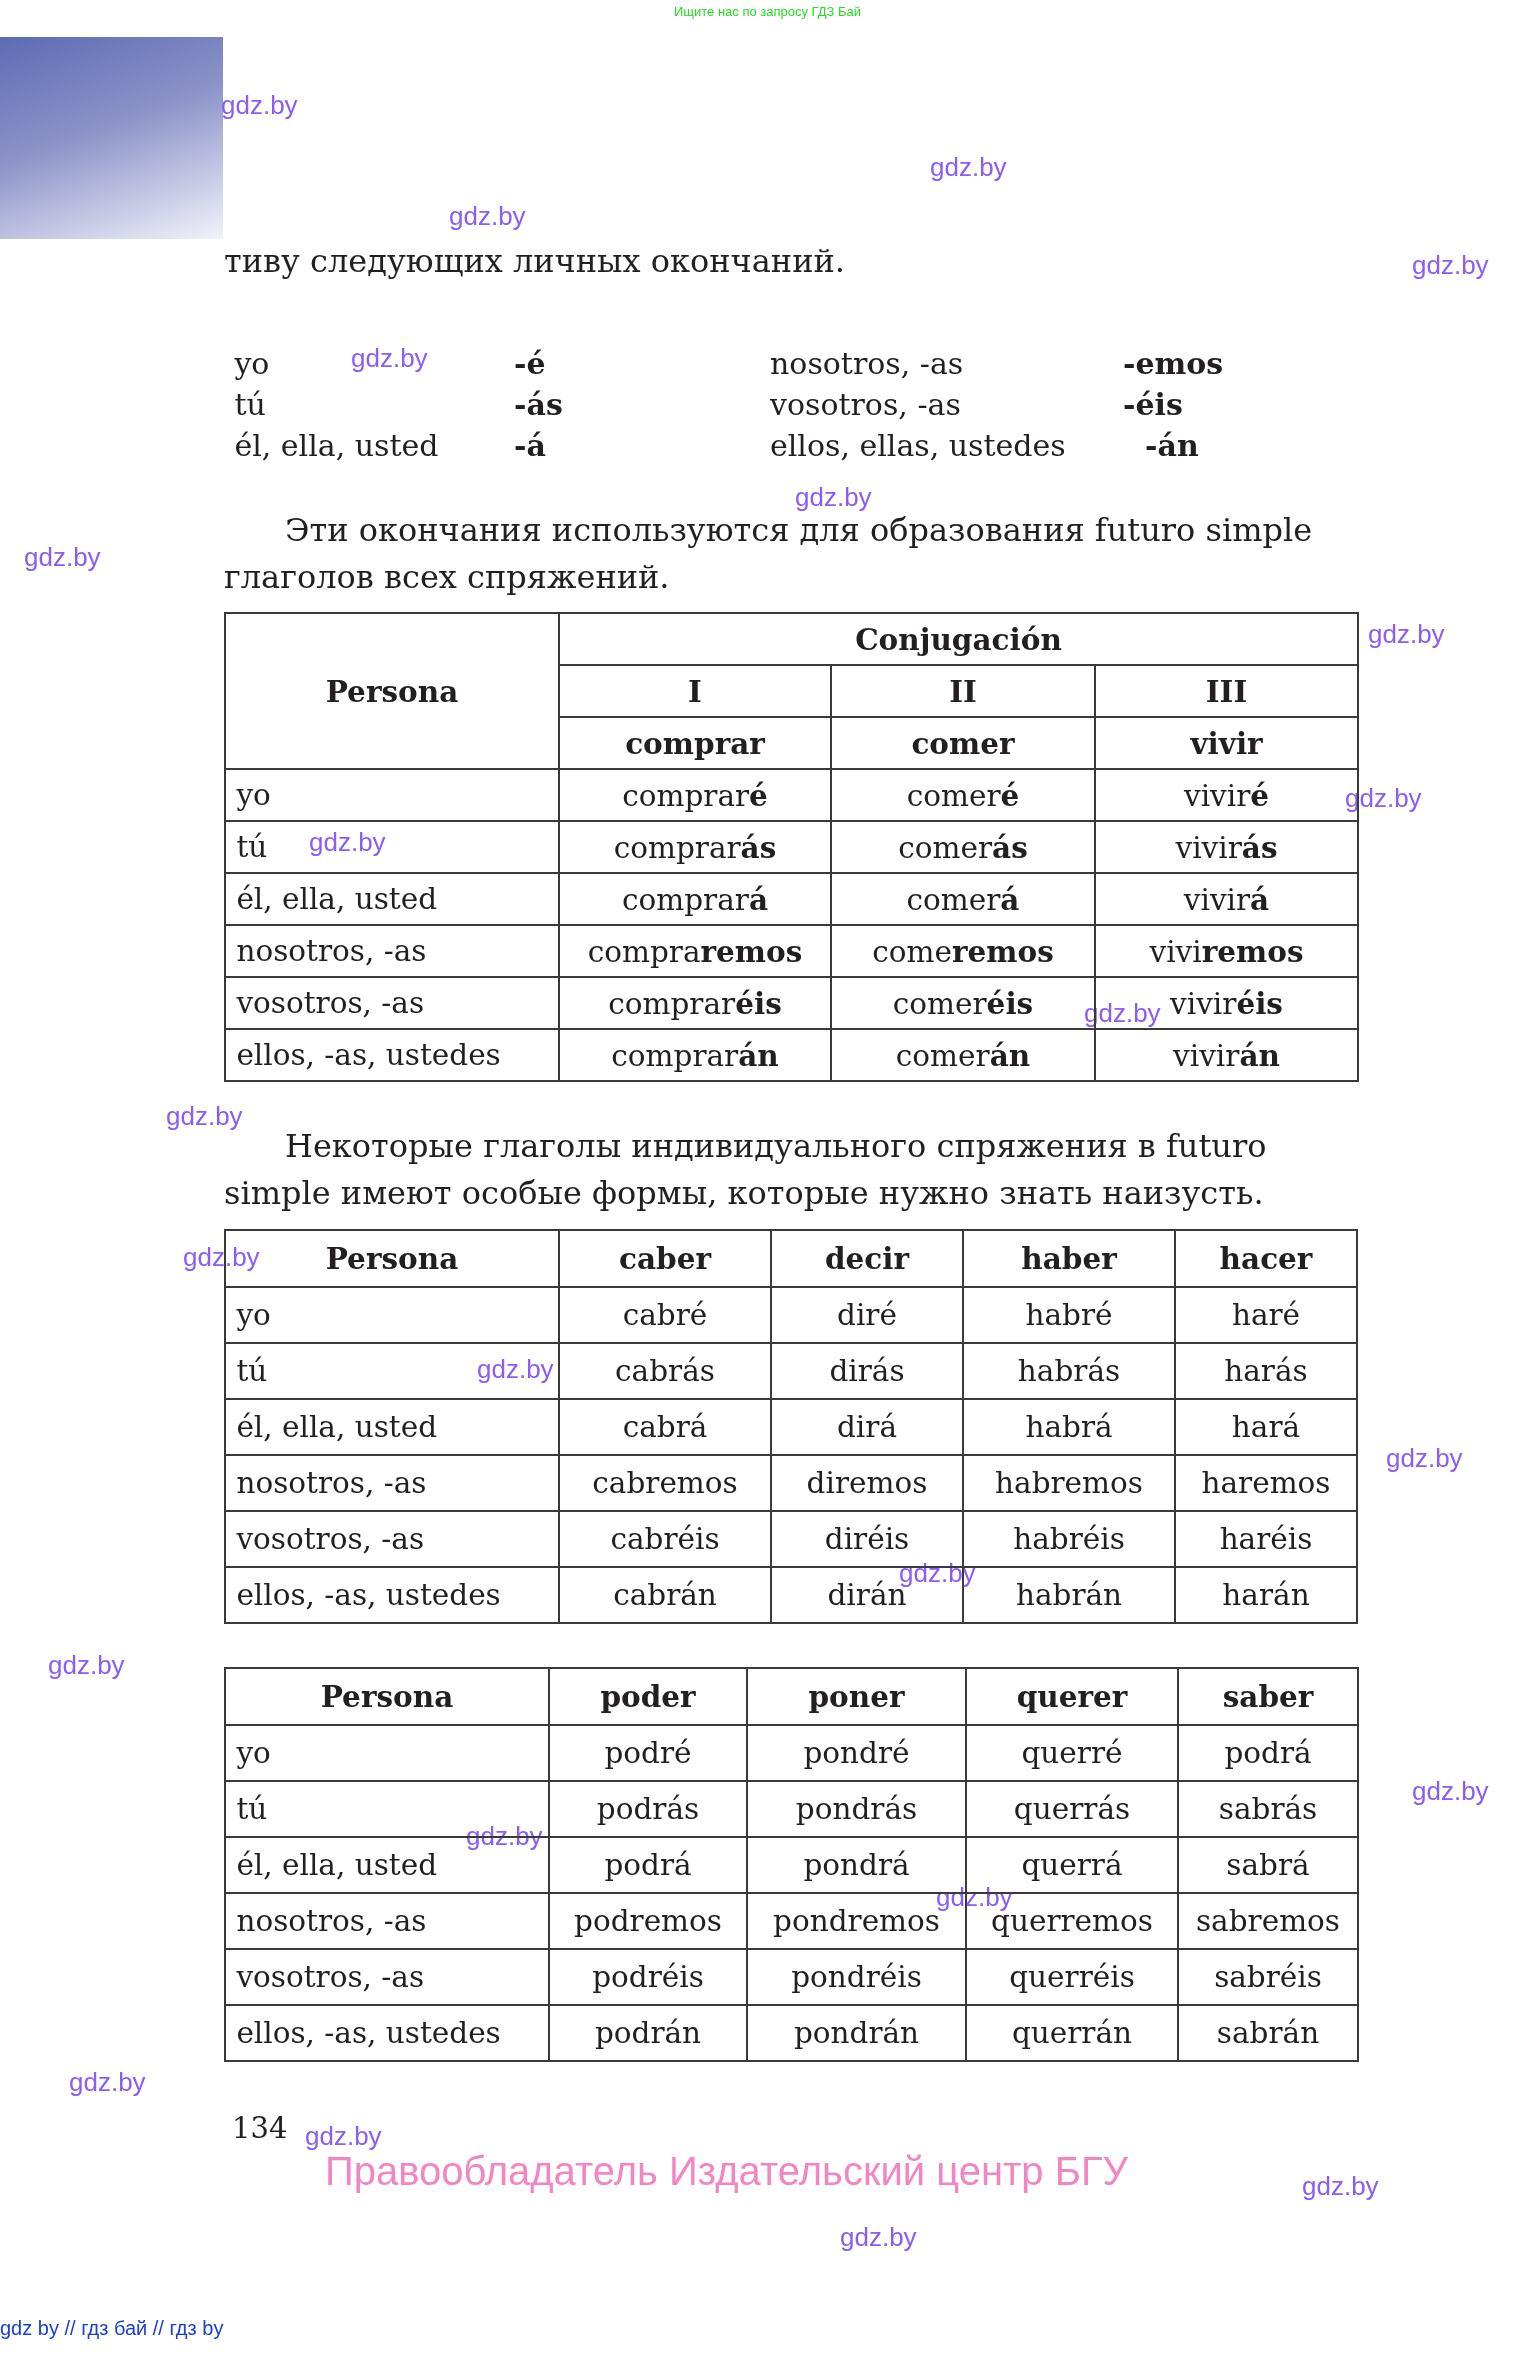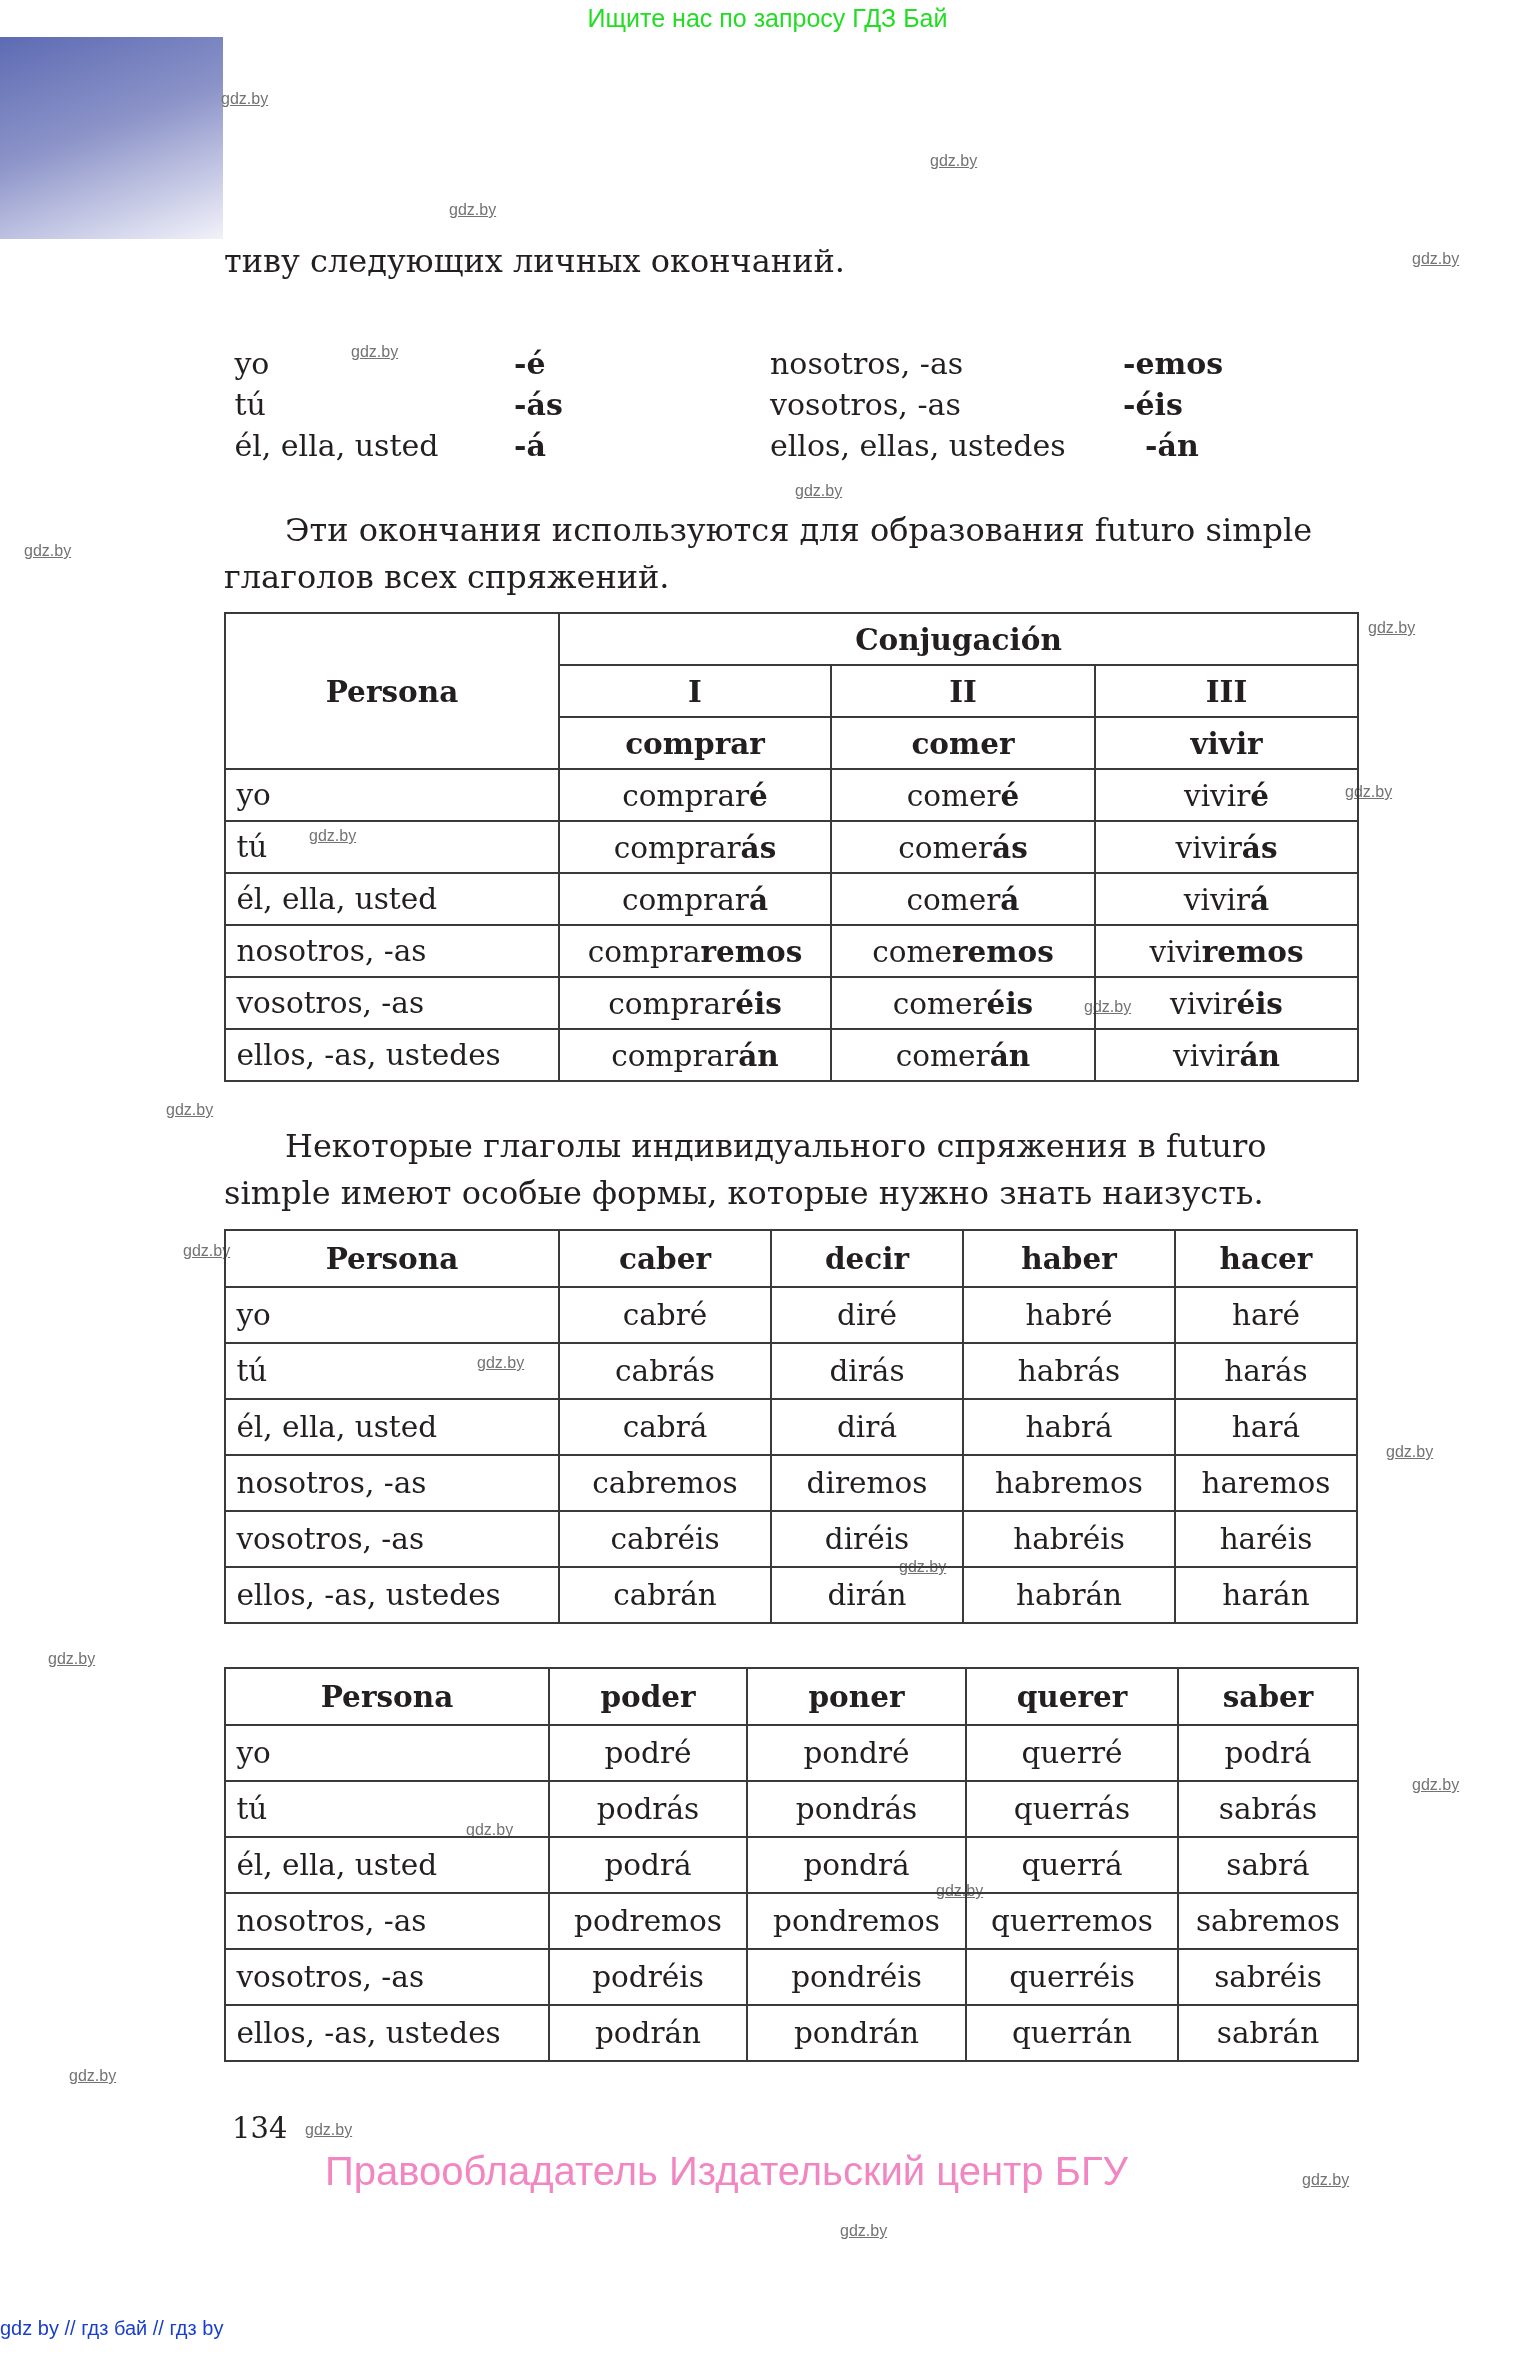--- a/index.html
+++ b/index.html
@@ -1,23 +1,23 @@
 <!DOCTYPE html>
 <html style="font-size:14px"><head>
 <meta charset="utf-8">
 <style>
   html, body { margin:0; padding:0; background:#ffffff; }
   body { width:1535px; height:2377px; position:relative; overflow:hidden;
          font-family:"DejaVu Serif","Liberation Serif",serif; color:#231f20; }
   .abs { position:absolute; }
   .banner { left:0; width:1535px; top:3.5px; text-align:center;
-            font-family:"Liberation Sans",sans-serif; font-size:25px; color:#22dd22; }
+            font-family:"Liberation Sans",sans-serif; font-size:13px; color:#22dd22; }
   .blue-box { left:0; top:37px; width:223px; height:202px;
               background:linear-gradient(160deg,#5d6bb3 0%,#8b93c8 45%,#c4c7e4 75%,#f2f2fa 100%); }
-  .wm { font-family:"Liberation Sans",sans-serif; font-size:16px; color:#737373; white-space:nowrap;text-decoration:underline; }
+  .wm { font-family:"Liberation Sans",sans-serif; font-size:26px; color:#8b5cf6; white-space:nowrap; }
   .para { left:224px; width:1133px; font-size:32px; line-height:47px; text-align:justify; }
   .para .indent { display:inline-block; width:61px; }
   .endings { left:224px; top:343px; width:1135px; font-size:30px; line-height:41px; }
   .endings .row { position:relative; height:41px; }
   .endings span { position:absolute; top:0; white-space:nowrap; }
   .b { font-weight:bold; }
   table { border-collapse:collapse; position:absolute; table-layout:fixed; }
   td, th { border:2.6px solid #3a3a3a; font-size:29.5px; padding:0; text-align:center;
            font-weight:normal; white-space:nowrap; }
   th { font-weight:bold; }

